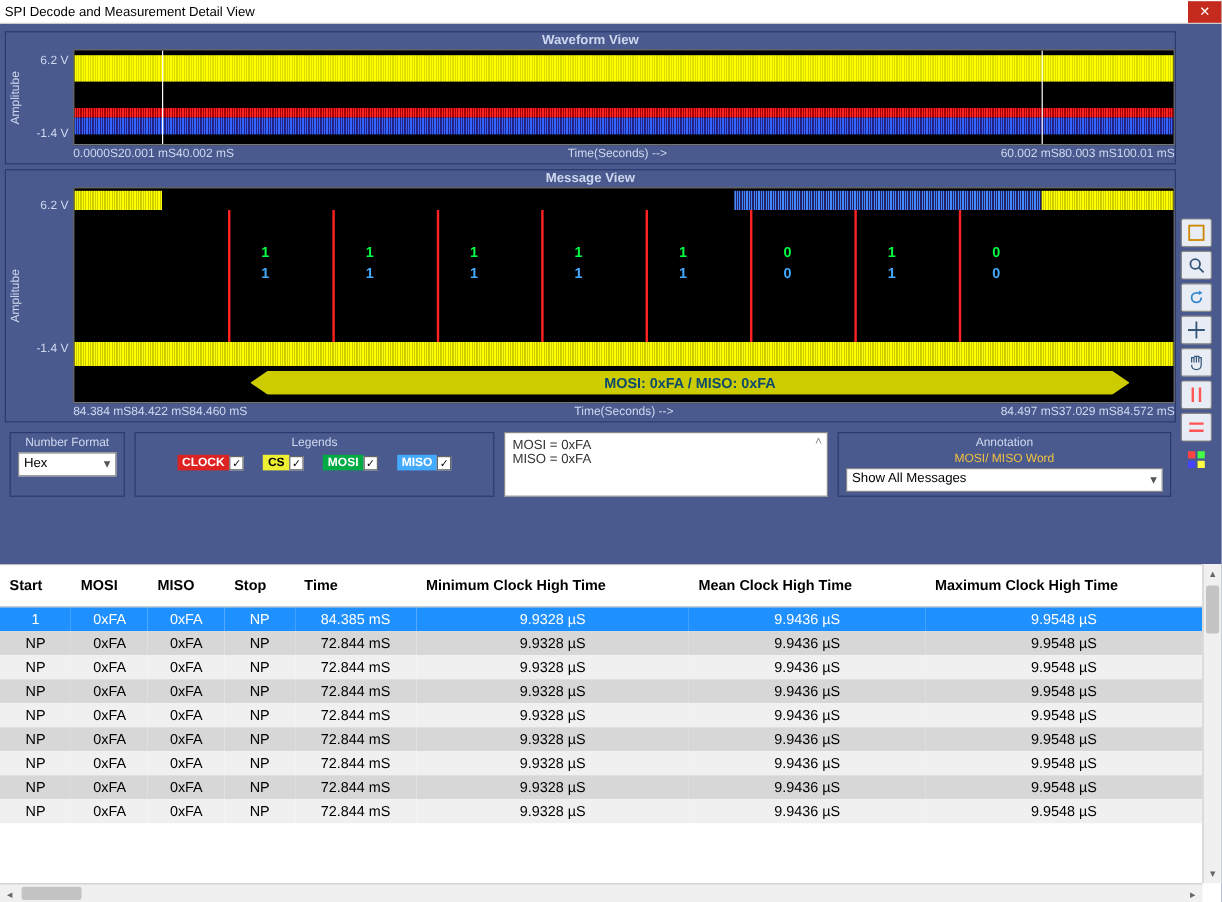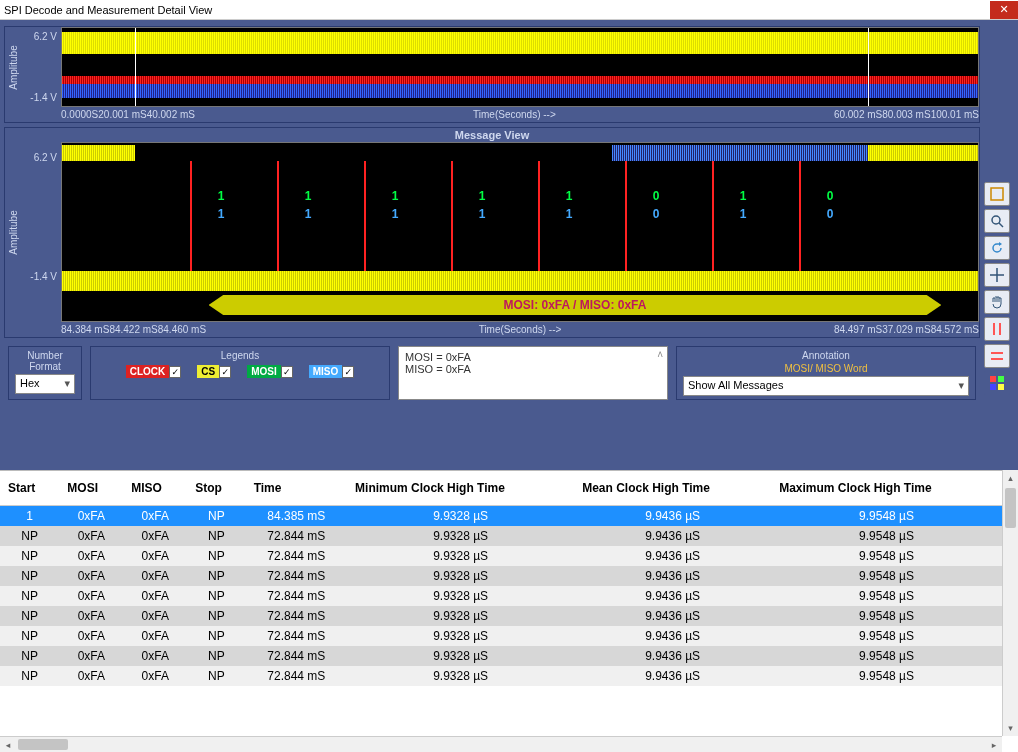--- a/index.html
+++ b/index.html
@@ -71,34 +71,35 @@
 .band-top-blue { top: 56px; height: 14px; background: repeating-linear-gradient(90deg, #36f 0 1px, #228 1px 2px); }
 .vcursor { position: absolute; top: 0; bottom: 0; width: 1px; background: #fff; }
 
 
 .mv-top-y { top: 2px; height: 16px; background: repeating-linear-gradient(90deg, #ff0 0 1px, #cc0 1px 2px); }
 .mv-blue-band { top: 2px; height: 16px; background: repeating-linear-gradient(90deg, #48f 0 1px, #226 1px 2px); }
 .mv-bot-y { bottom: 30px; height: 20px; background: repeating-linear-gradient(90deg, #ff0 0 1px, #cc0 1px 2px); }
 .mv-red-v { position: absolute; top: 18px; bottom: 50px; width: 2px; background: #f22; }
 .mv-bit-g { position: absolute; color: #0f4; font-weight: 700; font-size: 12px; }
 .mv-bit-b { position: absolute; color: #4af; font-weight: 700; font-size: 12px; }
-.mv-tag { position: absolute; left: 16%; right: 4%; bottom: 6px; height: 20px; background: #cc0; color: #be185d; font-size: 12px; font-weight: 700; display: flex; align-items: center; justify-content: center; clip-path: polygon(0 50%,2% 0,98% 0,100% 50%,98% 100%,2% 100%); }
+.mv-tag { position: absolute; left: 16%; right: 4%; bottom: 6px; height: 20px; background: #cc0; color: #0c4a6e; font-size: 12px; font-weight: 700; display: flex; align-items: center; justify-content: center; clip-path: polygon(0 50%,2% 0,98% 0,100% 50%,98% 100%,2% 100%); }
 </style>
 </head>
 <body>
 
 <div class="title-bar">
   <span>SPI Decode and Measurement Detail View</span>
   <div class="close-btn">✕</div>
 </div>
 
 <div class="main-area">
  <div class="charts-col">
 
   <div class="chart-panel">
+    <div class="chart-title">Waveform View</div>
     <div class="chart-body">
       <div class="ylabel-vert">
             <span>Amplitube</span>
           </div>
       <div class="yaxis">
         <span>6.2 V</span>
             <span>-1.4 V</span>
       </div>
       <div class="plot-area" style="height:80px">
         <div class="wf-band band-top-yellow"></div>
@@ -169,21 +170,21 @@
       <span class="xlbl">84.422 mS</span>
       <span class="xlbl">84.460 mS</span>
       <span class="xcenter">Time(Seconds) --&gt;</span>
       <span class="xlbl">84.497 mS</span>
       <span class="xlbl">37.029 mS</span>
       <span class="xlbl">84.572 mS</span>
     </div>
   </div>
 
   <div class="controls-row">
-    <div class="ctrl-box" style="width:74px">
+    <div class="ctrl-box" style="width:96px">
       <div class="ctrl-label">Number Format</div>
       <div class="combo">Hex</div>
     </div>
     <div class="ctrl-box legends-box">
       <div class="ctrl-label">Legends</div>
       <div class="legend-row">
         <div class="leg-item">
               <span class="leg-chip chip-clock">CLOCK</span>
               <span class="leg-check">✓</span>
             </div>

